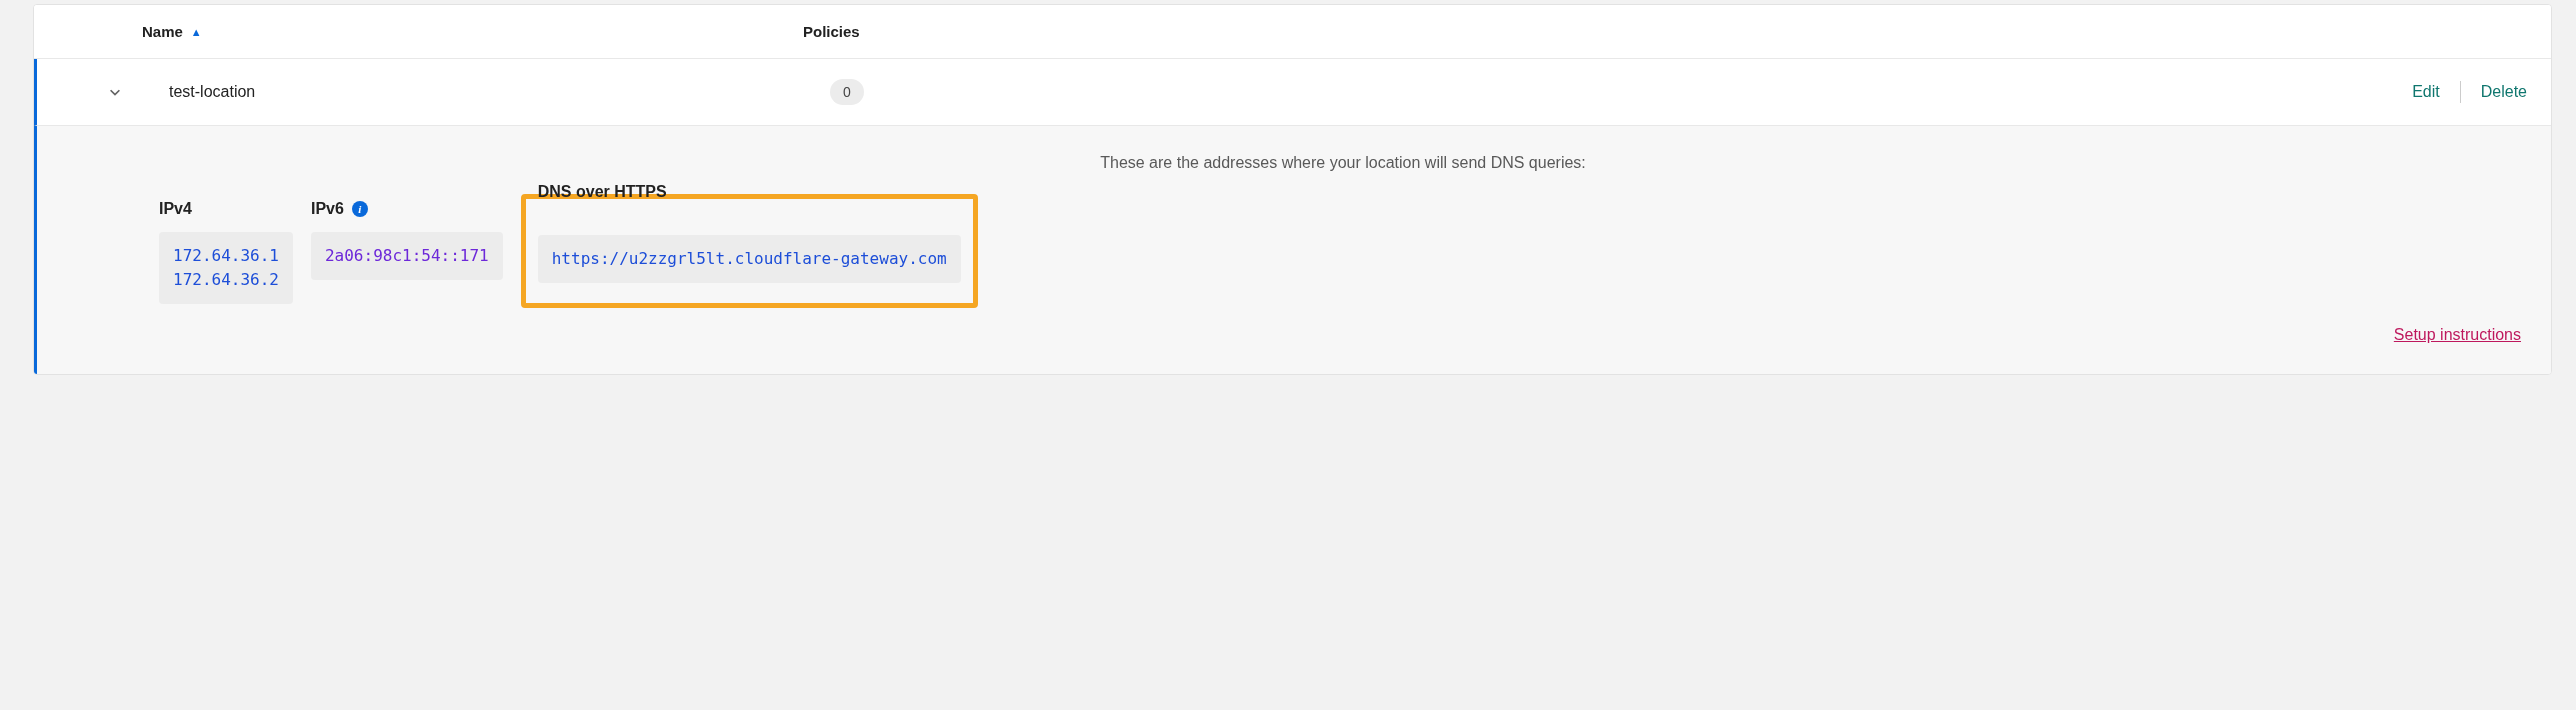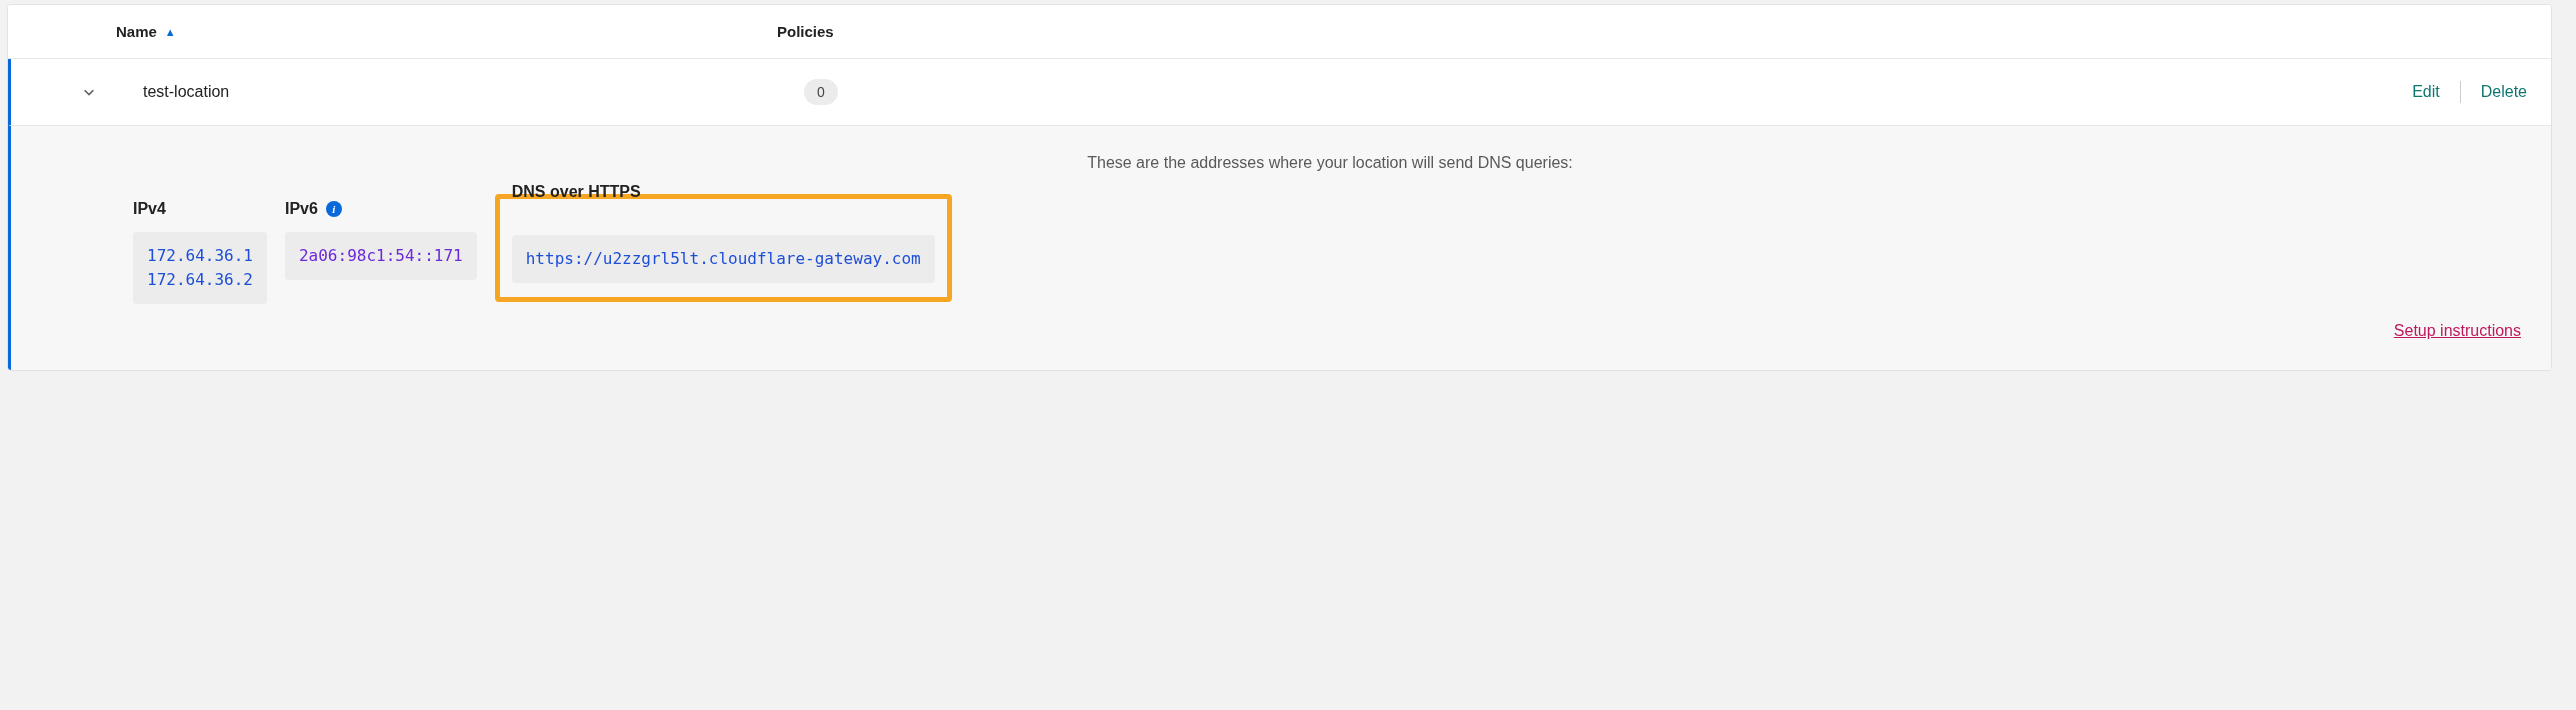--- a/index.html
+++ b/index.html
@@ -7,21 +7,21 @@
     margin: 0;
     padding: 0;
   }
   body {
     font-family: -apple-system, BlinkMacSystemFont, "Segoe UI", Helvetica, Arial, sans-serif;
     background: #f2f2f2;
     font-size: 15px;
     color: #333;
   }
   .card {
-    margin: 4px 24px 8px 7px;
+    margin: 4px 24px 8px 33px;
     background: #fff;
     border: 1px solid #e2e2e2;
     border-radius: 4px;
     overflow: hidden;
   }
   .header-row {
     display: flex;
     align-items: center;
     padding: 18px 24px 18px 108px;
     border-bottom: 1px solid #e8e8e8;
@@ -155,21 +155,21 @@
     font-size: 11px;
     font-weight: 700;
     align-items: center;
     justify-content: center;
     font-family: Georgia, serif;
     font-style: italic;
   }
   .highlight-box {
     border: 5px solid #f5a623;
     border-radius: 4px;
-    padding: 0 12px 14px 12px;
+    padding: 0 12px 20px 12px;
     margin-top: -6px;
   }
   .highlight-box .addr-label {
     margin-top: -16px;
     margin-bottom: 20px;
   }
   .footer-link {
     margin-top: 18px;
     text-align: right;
     padding-right: 6px;

